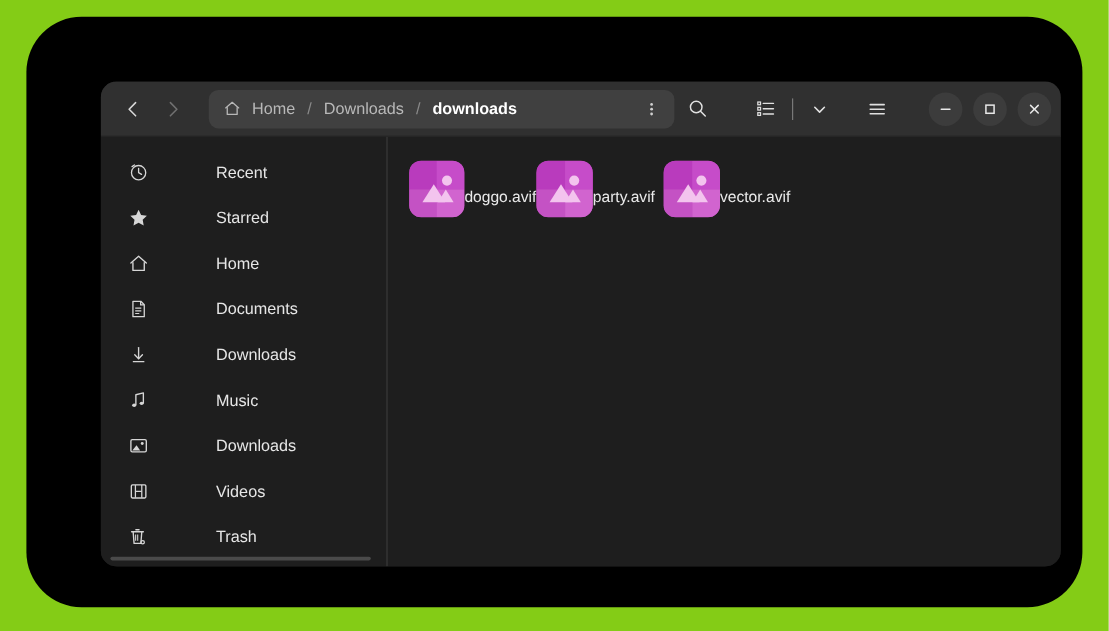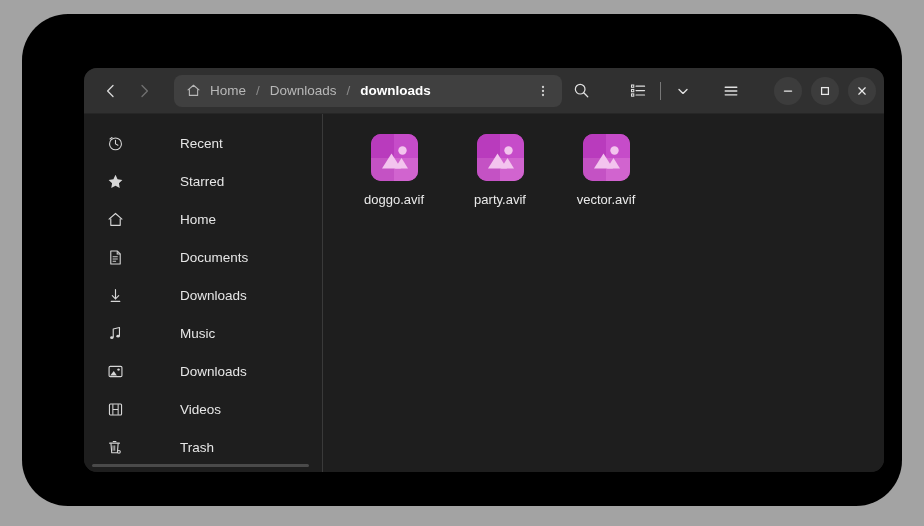--- a/index.html
+++ b/index.html
@@ -9,21 +9,21 @@
     width: 924px;
     height: 526px;
     overflow: hidden;
     font-family: "Liberation Sans", sans-serif;
   }
 
   #screen {
     position: relative;
     width: 924px;
     height: 526px;
-    background: #a3a3a3;
+    background: #84cc16;
   }
 
   
   #frame {
     position: absolute;
     left: 22px;
     top: 14px;
     width: 880px;
     height: 492px;
     background: #000000;
@@ -203,21 +203,21 @@
 
   #file-grid {
     display: flex;
     flex-wrap: wrap;
     align-content: flex-start;
   }
 
   .file-item {
     width: 106px;
     display: flex;
-    flex-direction: column;
+    flex-direction: row;
     align-items: center;
     padding-top: 6px;
     margin-right: 0px;
   }
   .file-icon {
     width: 47px;
     height: 47px;
     border-radius: 10px;
     position: relative;
     overflow: hidden;

